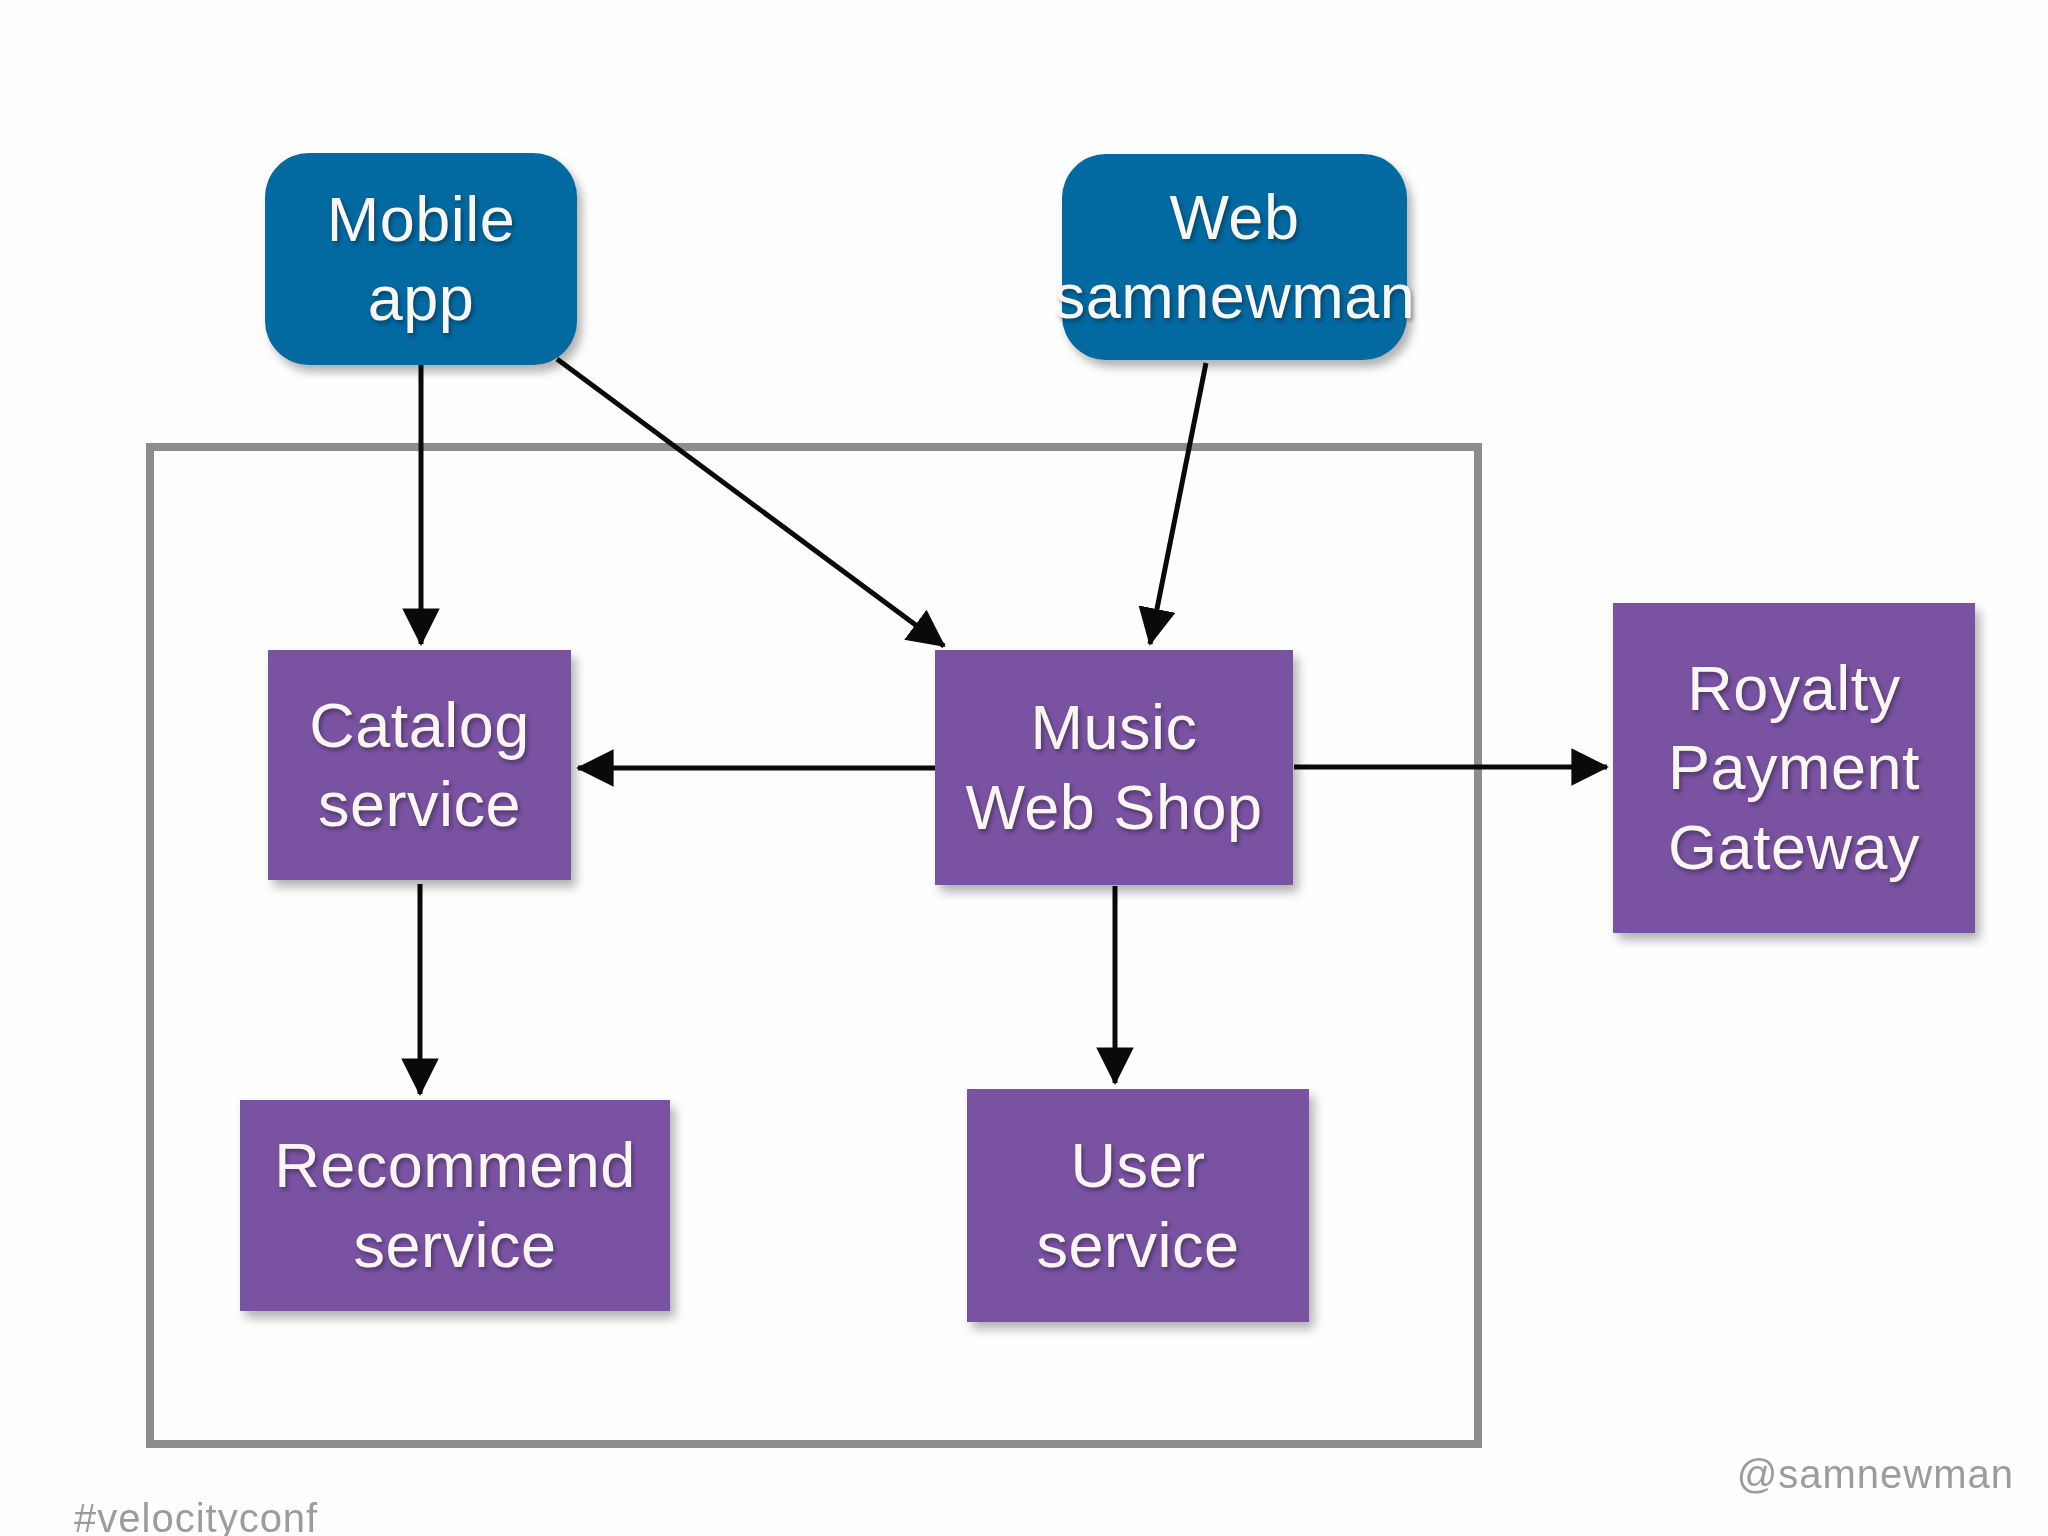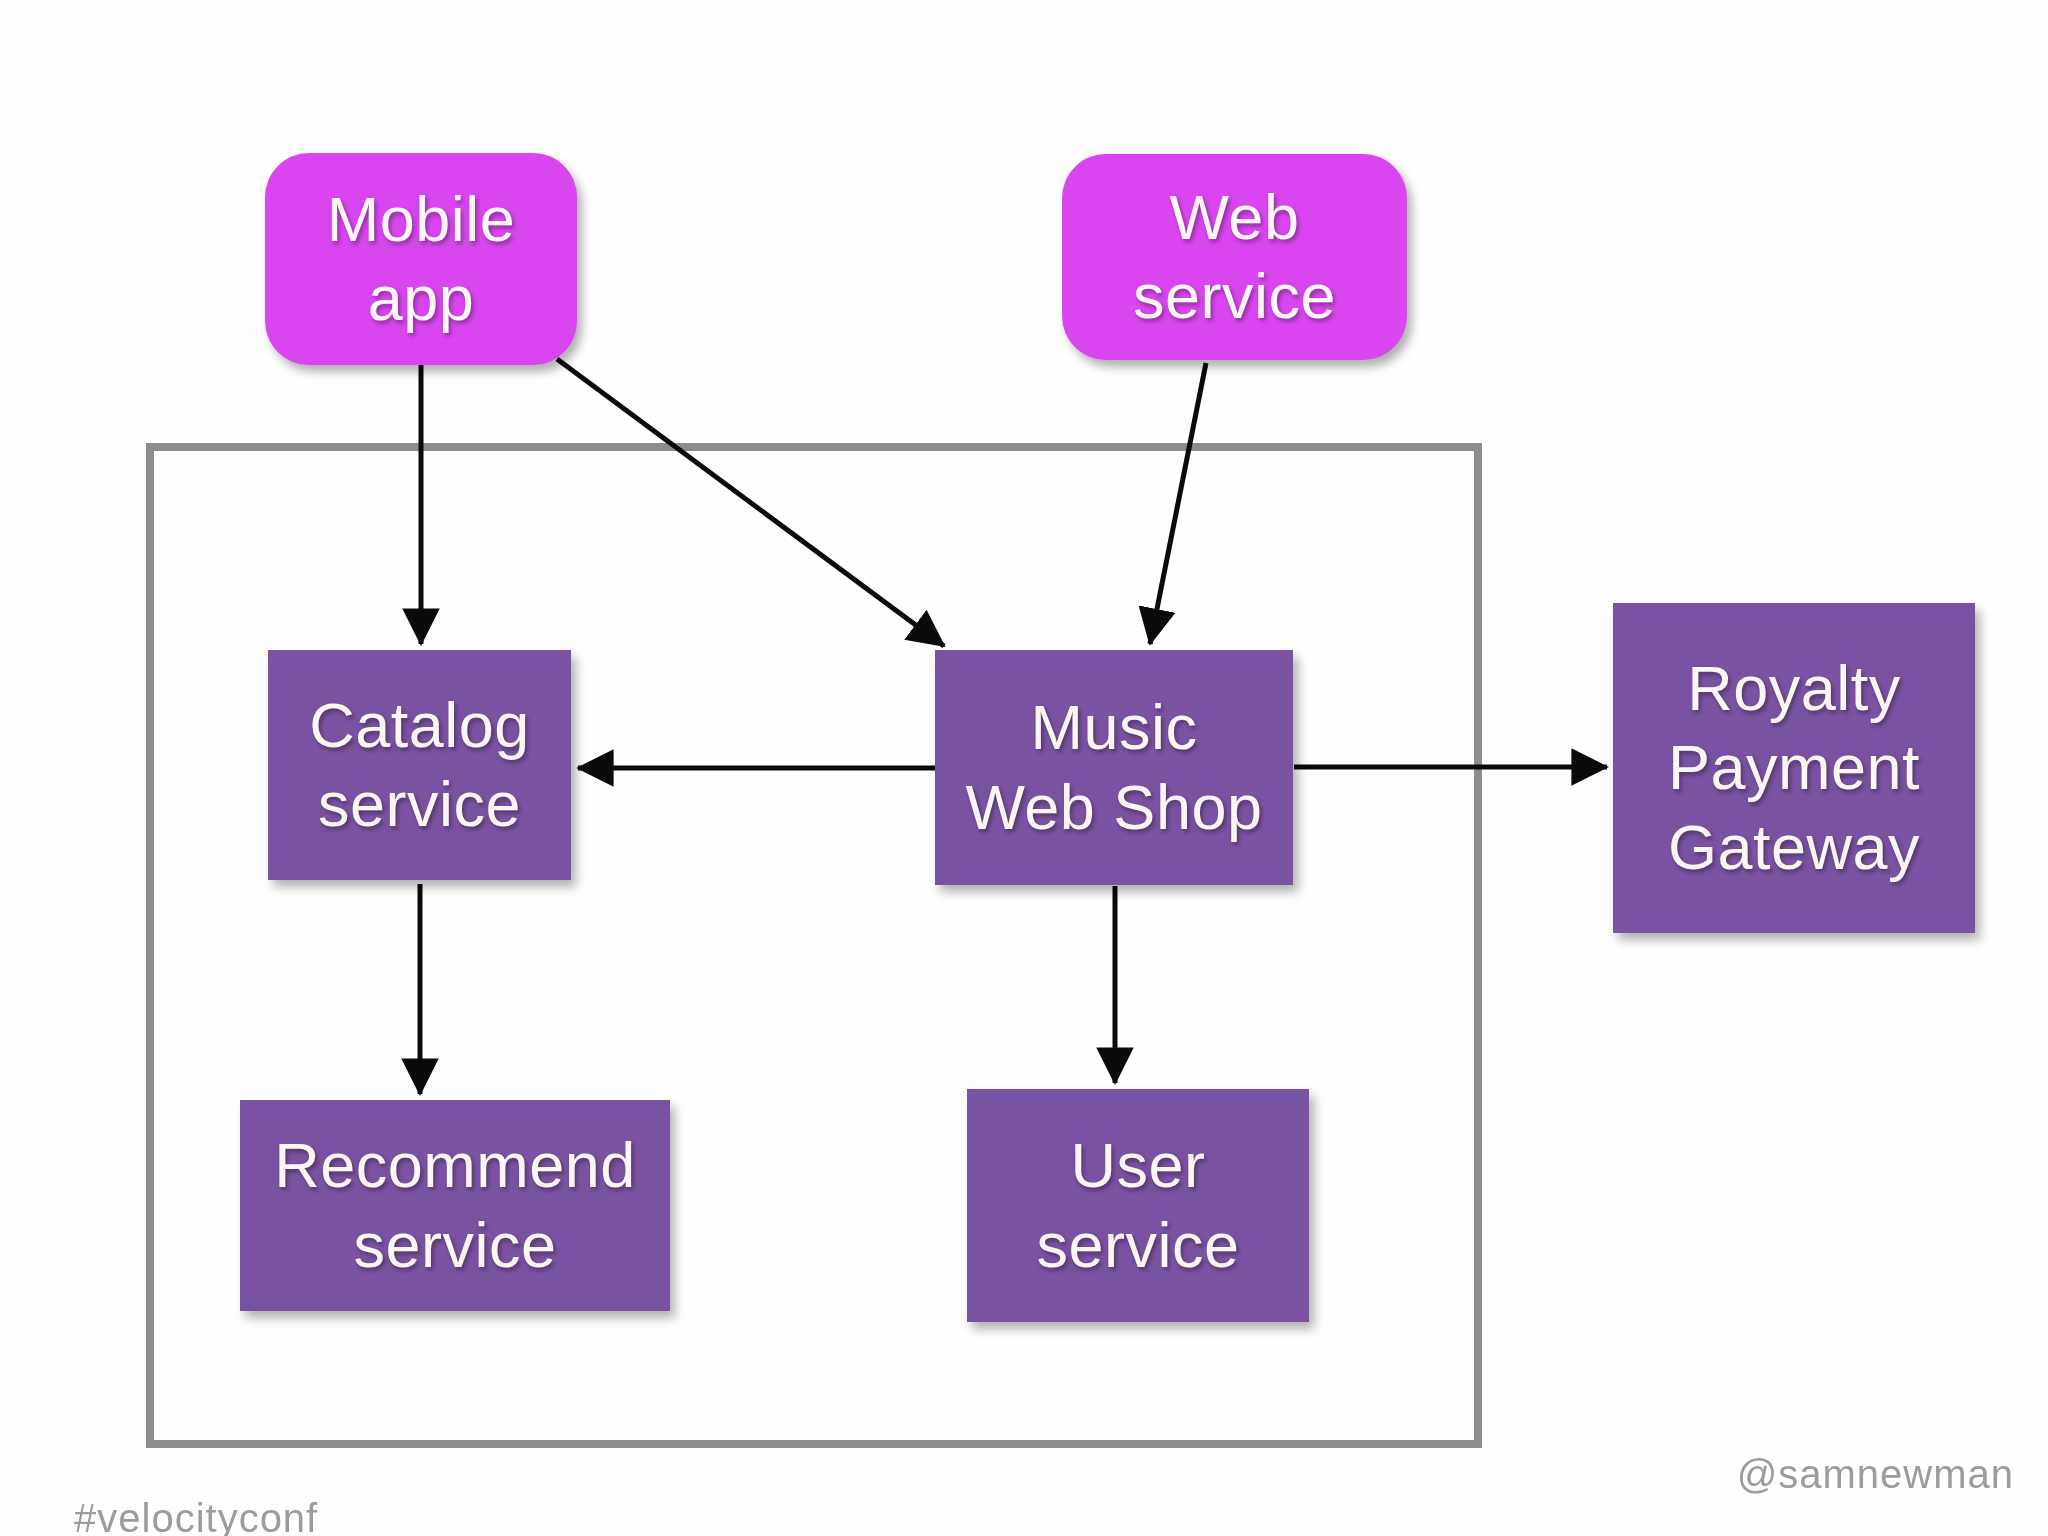--- a/index.html
+++ b/index.html
@@ -41,21 +41,21 @@
     text-align: center;
     color: #faf6f2;
     font-size: 63px;
     line-height: 1.26;
     white-space: pre-line;
     letter-spacing: 0.5px;
     text-shadow: 2px 3px 4px rgba(0,0,0,0.35);
     box-shadow: 5px 7px 10px rgba(0,0,0,0.30);
   }
   .client {
-    background: #d946ef;
+    background: #0369a1;
     border-radius: 44px;
   }
   .service {
     background: #7a52a2;
     border-radius: 0;
   }
   #node-mobile-app        { left: 265px;  top: 153px;  width: 312px; height: 212px; }
   #node-web-browsers      { left: 1062px; top: 154px;  width: 345px; height: 206px; }
   #node-catalog-service   { left: 268px;  top: 650px;  width: 303px; height: 230px; }
   #node-music-web-shop    { left: 935px;  top: 650px;  width: 358px; height: 235px; }
@@ -93,21 +93,21 @@
     <line x1="1115" y1="886" x2="1115" y2="1083" stroke="#0a0a0a" stroke-width="5" marker-end="url(#arrowhead)"></line>
   </svg>
 
   <div class="node client" id="node-mobile-app">
     <span>Mobile
 app</span>
   </div>
 
   <div class="node client" id="node-web-browsers">
     <span>Web
-service</span>
+samnewman</span>
   </div>
 
   <div class="node service" id="node-catalog-service">
     <span>Catalog
 service</span>
   </div>
 
   <div class="node service" id="node-music-web-shop">
     <span>Music
 Web Shop</span>

